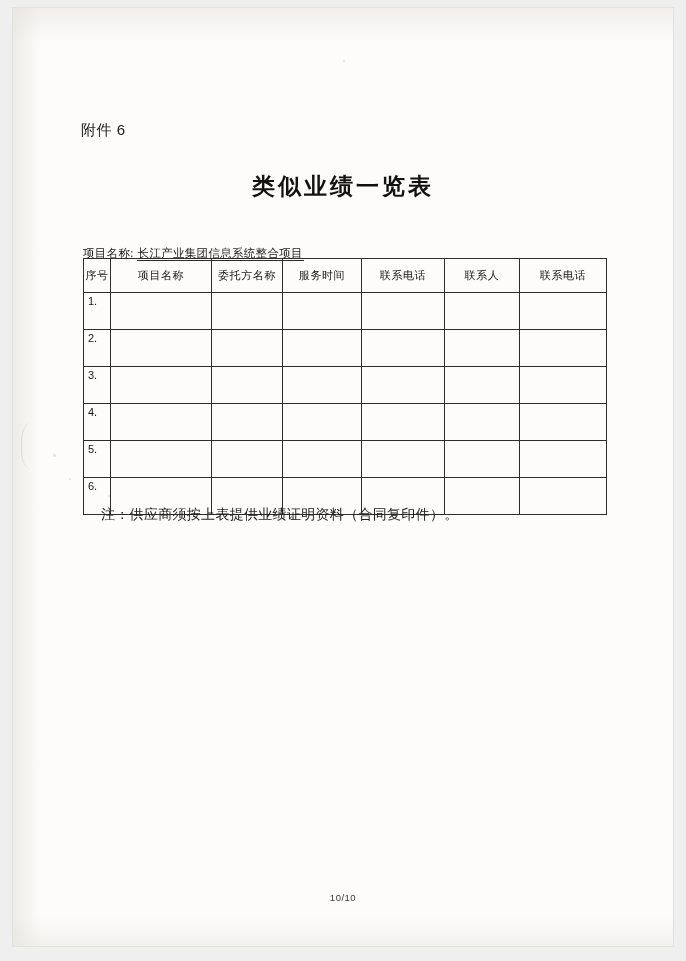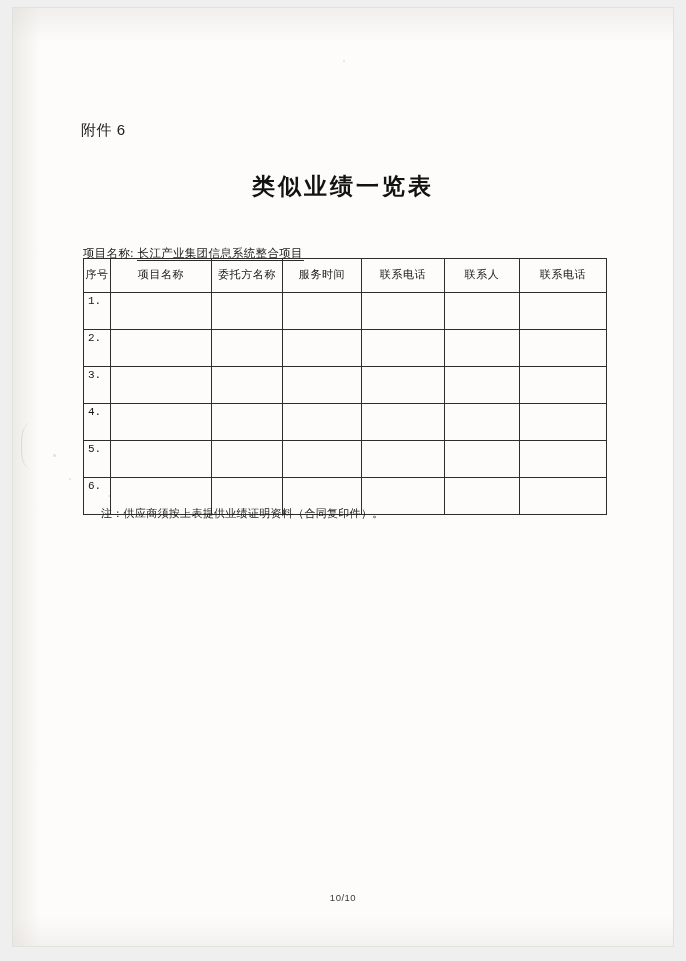--- a/index.html
+++ b/index.html
@@ -105,21 +105,21 @@
     width: 516px;
     border-collapse: collapse;
     table-layout: fixed;
     background: transparent;
   }
   table.perf th, table.perf td {
     border: 1px solid #2d2d2d;
     font-weight: normal;
     font-size: 11px;
     color: #161616;
-    font-family: Liberation Mono, monospace;
+    font-family: Liberation Sans, sans-serif;
     padding: 0;
   }
   table.perf th {
     height: 33px;
     text-align: center;
     vertical-align: middle;
     letter-spacing: .6px;
     line-height: 1.25;
   }
   table.perf td.idx {
@@ -137,21 +137,21 @@
   th.c-client { width: 70px; margin-left: 32px; }
   th.c-time { width: 78px; }
   th.c-amount { width: 82px; }
   th.c-contact { width: 74px; }
   th.c-phone { width: 86px; }
 
   .note {
     position: absolute;
     left: 88px;
     top: 498px;
-    font-size: 11px;
+    font-size: 14px;
     color: #1c1c1c;
     font-family: Liberation Serif, serif;
     letter-spacing: .3px;
   }
 
   .page-number {
     position: absolute;
     left: 0;
     top: 884px;
     width: 660px;

